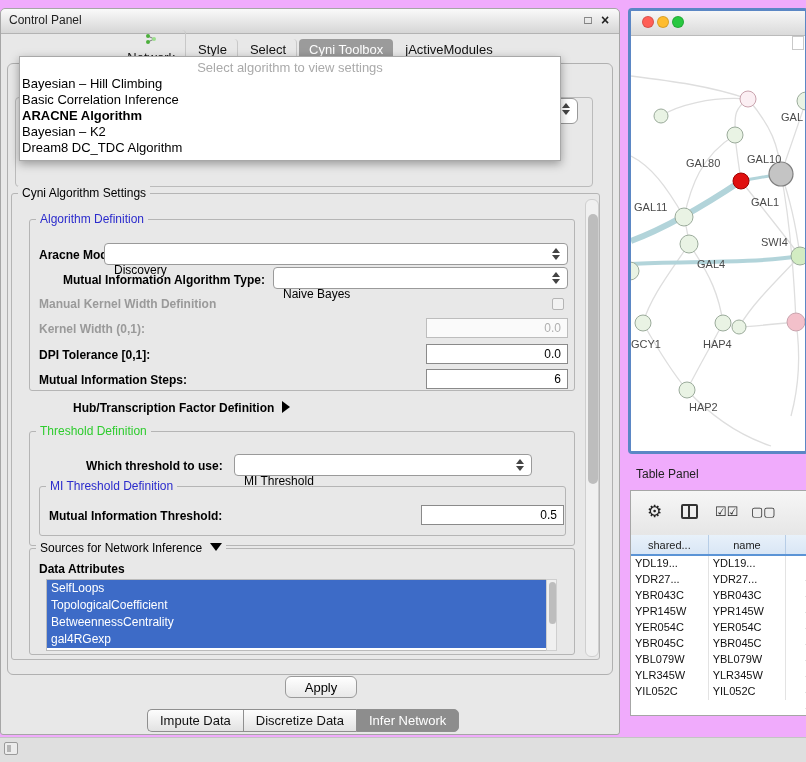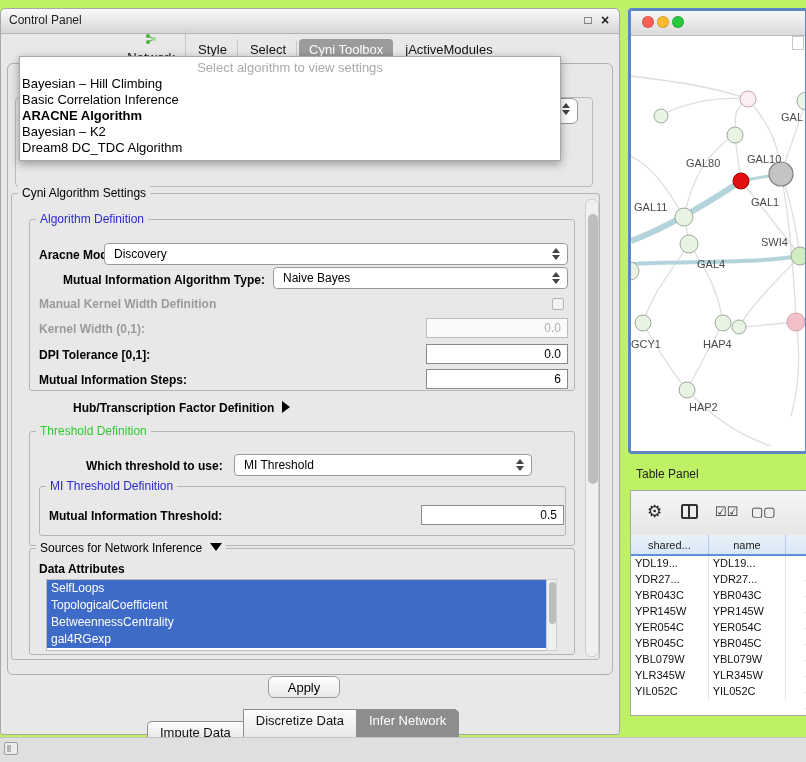--- a/index.html
+++ b/index.html
@@ -1,17 +1,17 @@
 <!DOCTYPE html>
 <html style="--selection_blue: #3d6bc7; --tab_selected_gray: #9b9b9b; --bottomtab_selected_gray: #8d8d8d; --group_title_blue: #2b2bcc; --group_title_green: #2ecc2e; --network_border_blue: #5b87c5; --table_header_blue: #d9e6f5; --table_header_line: #5b94d6; --traffic_red: #ff5f57; --traffic_yellow: #febc2e; --traffic_green: #28c840;"><head>
 <meta charset="utf-8">
 <style>
   html,body{margin:0;padding:0;}
   body{font-family:"Liberation Sans",sans-serif;background:#e7e7e7;}
-  .stage{position:relative;width:806px;height:762px;overflow:hidden;background:#bef264;}
+  .stage{position:relative;width:806px;height:762px;overflow:hidden;background:#f0abfc;}
   
   .cp{position:absolute;left:0;top:8px;width:620px;height:727px;background:#e8e8e8;border:1px solid #a6a6a6;border-radius:5px 5px 3px 3px;box-sizing:border-box;}
   .cp-titlebar{position:absolute;left:0;top:0;width:100%;height:24px;background:linear-gradient(#fafafa,#d6d6d6);border-bottom:1px solid #b3b3b3;border-radius:5px 5px 0 0;}
   .cp-title{position:absolute;left:8px;top:4px;font-size:12px;color:#222;}
   .win-btn{position:absolute;top:3px;width:14px;height:16px;font-size:12px;color:#222;text-align:center;line-height:16px;cursor:default;}
   .float-btn{right:24px;}
   .close-btn{right:7px;font-weight:bold;font-size:14px;}
   
   .tabbar{position:absolute;left:0;top:28px;width:100%;height:24px;display:flex;justify-content:center;align-items:center;gap:2px;font-size:13px;color:#111;}
   .tab{padding:3px 10px;border-radius:4px;display:flex;align-items:center;gap:5px;border-right:1px solid #c8c8c8;flex-direction:column;}
@@ -27,41 +27,41 @@
   .popup .prompt{font-size:13px;color:#aaa;text-align:center;height:17px;line-height:17px;}
   .popup .item{font-size:13px;color:#000;height:16px;line-height:16px;padding-left:2px;}
   .popup .item.bold{font-weight:bold;}
   
   .grp{position:absolute;border:1px solid #b5b5b5;border-radius:3px;box-sizing:border-box;}
   .grp>.gt{position:absolute;top:-8px;left:6px;background:#e8e8e8;padding:0 4px;font-size:12px;}
   .gt.blue{color:var(--group_title_blue);}
   .gt.green{color:var(--group_title_green);}
   .lbl{position:absolute;font-size:12px;font-weight:bold;color:#000;white-space:nowrap;}
   .lbl.dis{color:#9a9a9a;}
-  .combo{position:absolute;background:#fff;border:1px solid #9a9a9a;border-radius:4px;box-sizing:border-box;font-size:12px;line-height:20px;padding:0 22px 0 9px;color:#000;}
+  .combo{position:absolute;background:#fff;border:1px solid #9a9a9a;border-radius:4px;box-sizing:border-box;font-size:12px;line-height:20px;padding:16px 22px 0 9px;color:#000;}
   .stepper{position:absolute;right:7px;top:4px;width:8px;height:12px;}
   .stepper:before,.stepper:after{content:"";position:absolute;left:0;border-left:4px solid transparent;border-right:4px solid transparent;}
   .stepper:before{top:0;border-bottom:5px solid #444;}
   .stepper:after{bottom:0;border-top:5px solid #444;}
   .field{position:absolute;background:#fff;border:1px solid #8a8a8a;box-sizing:border-box;font-size:12px;text-align:right;padding:0 6px;line-height:18px;color:#000;}
   .field.dis{color:#b0b0b0;border-color:#bdbdbd;background:#fafafa;}
   .chk{position:absolute;width:12px;height:12px;border:1px solid #b5b5b5;background:#f2f2f2;border-radius:2px;box-sizing:border-box;}
   .arrow-right{display:inline-block;width:0;height:0;border-top:6px solid transparent;border-bottom:6px solid transparent;border-left:8px solid #000;margin-left:8px;vertical-align:-1px;}
   .arrow-down{display:inline-block;width:0;height:0;border-left:6px solid transparent;border-right:6px solid transparent;border-top:8px solid #000;margin-left:8px;vertical-align:1px;}
   
   .vtrack{position:absolute;background:#f0f0f0;border:1px solid #cfcfcf;border-radius:6px;box-sizing:border-box;}
   .vthumb{position:absolute;background:#bdbdbd;border-radius:5px;}
   
   .srclist{position:absolute;background:#fff;border:1px solid #bbb;box-sizing:border-box;overflow:hidden;}
   .srclist .row{height:17px;line-height:17px;font-size:12px;color:#fff;background:var(--selection_blue);padding-left:4px;}
   
   .apply{position:absolute;background:linear-gradient(#ffffff,#e8e8e8);border:1px solid #9a9a9a;border-radius:6px;font-size:13px;color:#000;text-align:center;box-sizing:border-box;}
   .btabs{position:absolute;display:flex;}
   .btab{font-size:13px;color:#111;background:linear-gradient(#fdfdfd,#e2e2e2);border:1px solid #8f8f8f;border-right:none;padding:3px 12px;line-height:15px;}
-  .btab:first-child{border-radius:5px 0 0 5px;margin-top:12px;}
+  .btab:first-child{border-radius:5px 0 0 5px;}
   .btab:last-child{border-radius:0 5px 5px 0;border-right:1px solid #8f8f8f;}
   .btab.sel{background:var(--bottomtab_selected_gray);color:#fff;}
   
   .nw{position:absolute;left:628px;top:8px;width:180px;height:446px;border:3px solid var(--network_border_blue);border-radius:4px;box-sizing:border-box;background:#fff;overflow:hidden;}
   .nw-titlebar{position:relative;height:24px;background:linear-gradient(#f7f7f7,#dadada);border-bottom:1px solid #bbb;}
   .tl{position:absolute;top:5px;width:12px;height:12px;border-radius:50%;box-sizing:border-box;border:1px solid rgba(0,0,0,.15);}
   .tl.red{left:11px;background:var(--traffic_red);}
   .tl.yellow{left:26px;background:var(--traffic_yellow);}
   .tl.green{left:41px;background:var(--traffic_green);}
   .nw-canvas{position:relative;width:175px;height:416px;background:#fff;}
@@ -198,21 +198,21 @@
       <div class="row">gal4RGexp</div>
     </div>
     <div class="vtrack" style="left:545px;top:570px;width:11px;height:72px;border-radius:0;">
       <div class="vthumb" style="left:2px;top:2px;width:7px;height:42px;"></div>
     </div>
 
     <div class="vtrack" style="left:584px;top:190px;width:14px;height:458px;">
       <div class="vthumb" style="left:2px;top:14px;width:10px;height:270px;"></div>
     </div>
 
-    <div class="apply" style="left:267px;top:667px;width:72px;height:22px;line-height:21px;">Apply</div>
+    <div class="apply" style="left:284px;top:667px;width:72px;height:22px;line-height:21px;">Apply</div>
 
     <div class="btabs" style="left:146px;top:700px;">
       <span class="btab">Impute Data</span>
       <span class="btab">Discretize Data</span>
       <span class="btab sel">Infer Network</span>
     </div>
   </div>
 
   <div class="nw">
     <div class="nw-titlebar">

